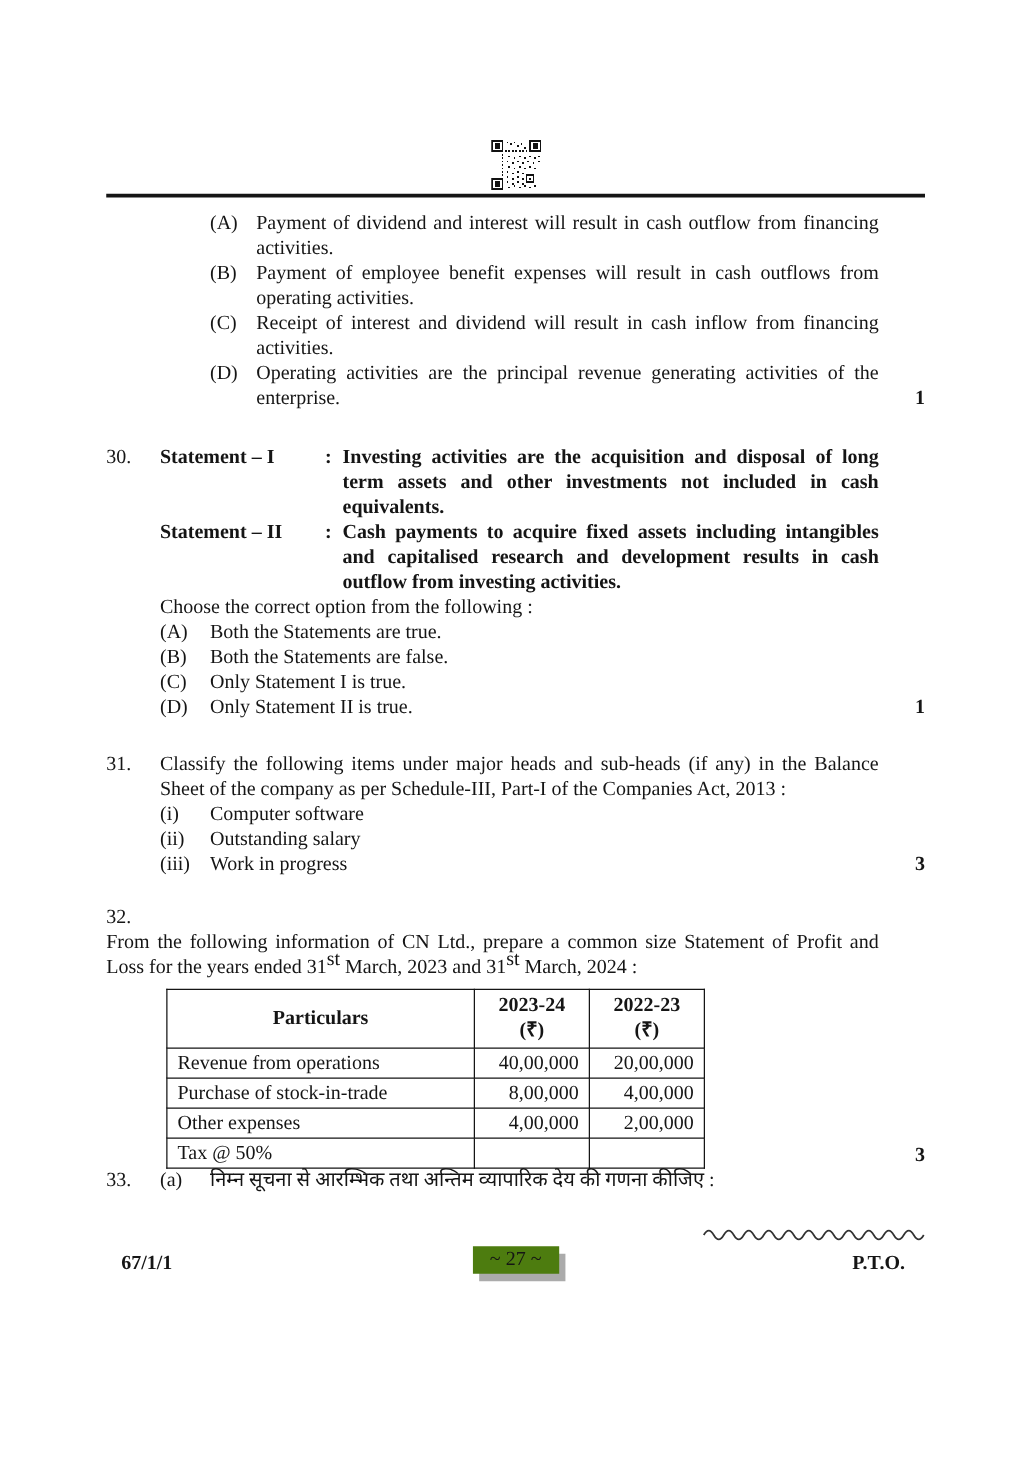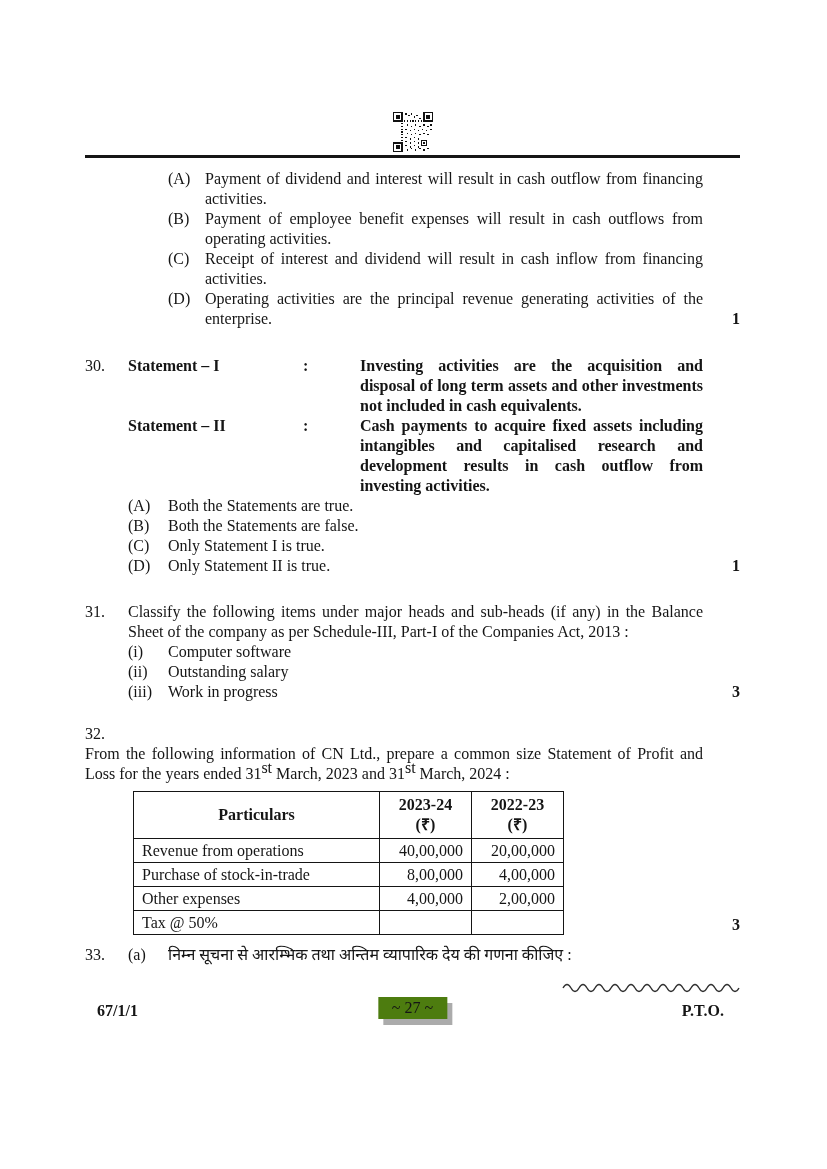--- a/index.html
+++ b/index.html
@@ -28,24 +28,24 @@
 
   
   .q { position: relative; display: flex; align-items: flex-start; }
   .qnum { flex: none; width: 43px; }
   .qbody { flex: 1; margin-right: 37px; }
   .marks { position: absolute; right: 0; bottom: 0; font-weight: bold; }
 
   .mt27 { margin-top: 27px; }
   .mt26 { margin-top: 26px; }
   .mt22 { margin-top: 22px; flex-direction: column; }
-  .mt10 { margin-top: 10px; }
-
-  
-  .stmt { display: flex; gap: 43px; }
+  .mt10 { }
+
+  
+  .stmt { display: flex; }
   .stmt-label { flex: none; width: 132px; font-weight: bold; }
   .stmt-colon { flex: none; width: 14px; font-weight: bold; }
   .stmt-text { flex: 1; text-align: justify; font-weight: bold; }
 
   .sup { vertical-align: super; font-size: 16px; line-height: 0; }
 
   
   .cs-table { border-collapse: collapse; margin: 7px 0 0 48px; }
   .cs-table th, .cs-table td { border: 1.6px solid #151515; padding: 1px 8px; }
   .cs-table th { font-weight: bold; text-align: center; padding-top: 3px; padding-bottom: 3px; }
@@ -185,20 +185,21 @@
         <div class="stmt">
           <span class="stmt-label">Statement – I</span>
           <span class="stmt-colon">:</span>
           <div class="stmt-text">Investing activities are the acquisition and disposal of long term assets and other investments not included in cash equivalents.</div>
         </div>
         <div class="stmt">
           <span class="stmt-label">Statement – II</span>
           <span class="stmt-colon">:</span>
           <div class="stmt-text">Cash payments to acquire fixed assets including intangibles and capitalised research and development results in cash outflow from investing activities.</div>
         </div>
+        <div>Choose the correct option from the following :</div>
         <div class="opt">
           <span class="opt-label">(A)</span>
           <div class="opt-text">Both the Statements are true.</div>
         </div>
         <div class="opt">
           <span class="opt-label">(B)</span>
           <div class="opt-text">Both the Statements are false.</div>
         </div>
         <div class="opt">
           <span class="opt-label">(C)</span>

